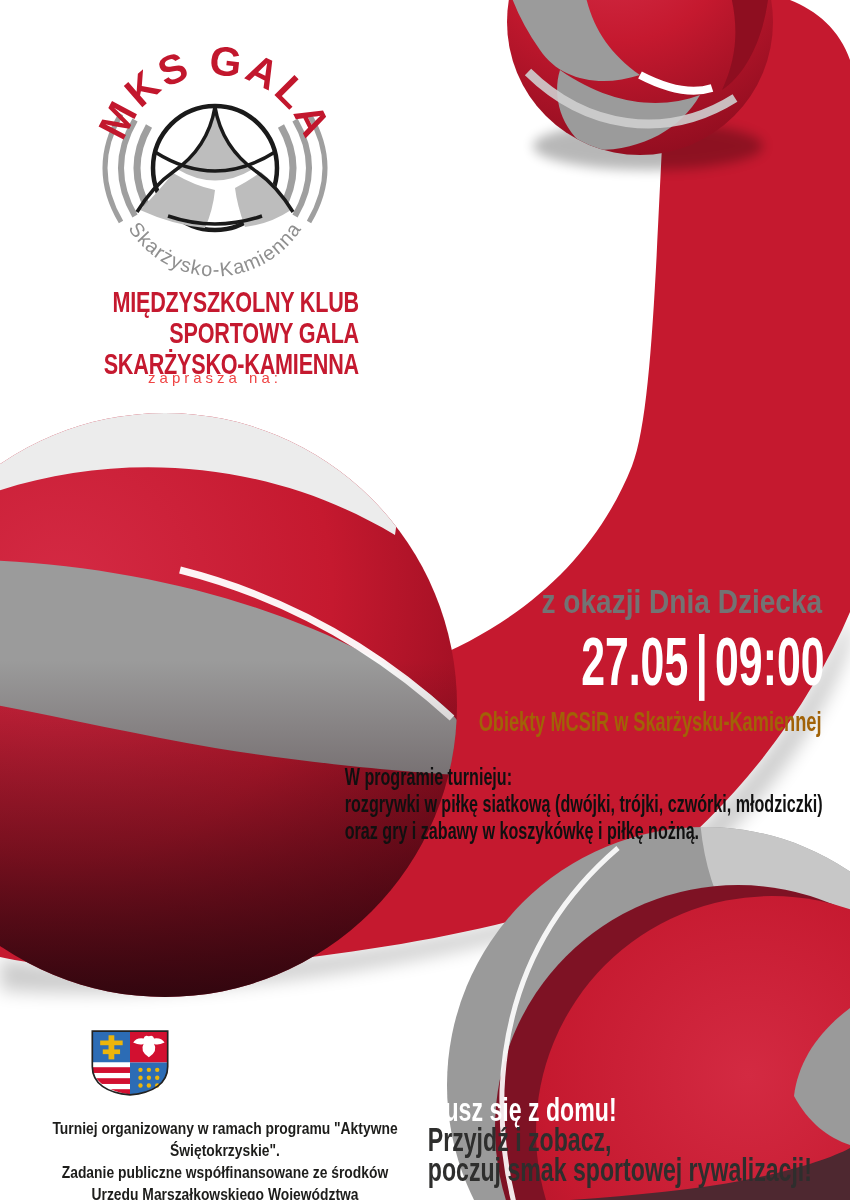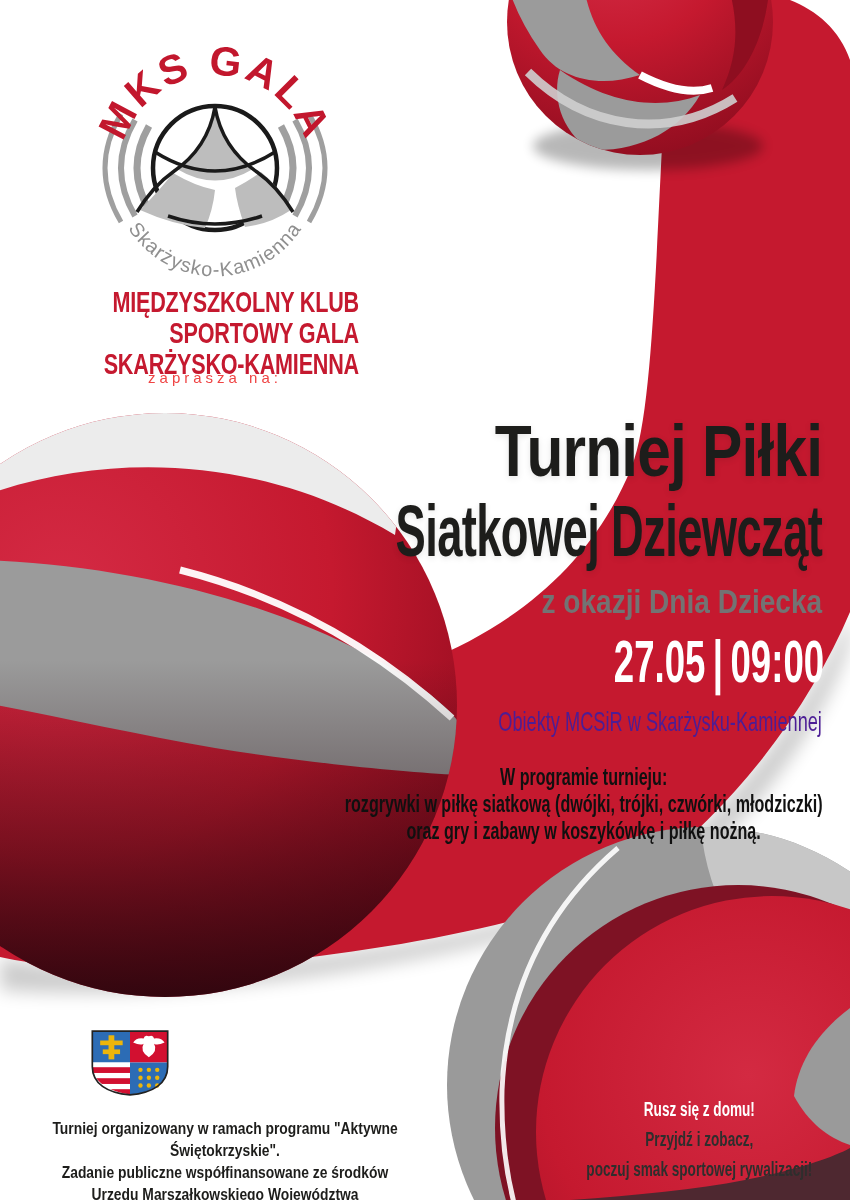--- a/index.html
+++ b/index.html
@@ -24,46 +24,46 @@
   .title{position:absolute;right:28px;top:411px;text-align:right;color:#1d1d1b;
     font-weight:bold;font-size:72px;line-height:80px;letter-spacing:-1px;
     text-shadow:0 2px 8px rgba(0,0,0,.10);}
   .title .l1{display:block;transform:scaleX(.84);transform-origin:100% 50%;}
   .title .l2{display:block;transform:scaleX(.63);transform-origin:100% 50%;}
 
   .occasion{position:absolute;right:28px;top:583px;color:#737373;font-weight:bold;font-size:33px;}
   .occasion .cond{display:block;transform:scaleX(.85);transform-origin:100% 0;}
 
   .datetime{position:absolute;right:26px;top:616px;color:#ffffff;font-weight:bold;
-    font-size:59px;line-height:92px;white-space:nowrap;}
+    font-size:69px;line-height:92px;white-space:nowrap;}
   .datetime .cond{display:block;transform:scaleX(.62);transform-origin:100% 0;}
   .datetime .sep{display:inline-block;margin:0 12px;transform:scaleY(1.02);}
 
-  .venue{position:absolute;right:28px;top:706px;color:#4c1d95;font-weight:normal;font-size:28px;}
+  .venue{position:absolute;right:28px;top:706px;color:#a16207;font-weight:bold;font-size:28px;}
   .venue .cond{display:block;transform:scaleX(.65);transform-origin:100% 0;}
 
-  .program{position:absolute;right:28px;top:764px;text-align:center;color:#101010;
+  .program{position:absolute;right:28px;top:764px;text-align:left;color:#101010;
     font-weight:bold;font-size:23px;line-height:27px;}
   .program .cond{display:block;transform:scaleX(.70);transform-origin:100% 0;}
   .program span{display:block;}
 
   
   .crest{position:absolute;left:90px;top:1029px;width:80px;height:66px;}
   .organizer{position:absolute;left:150px;top:1046px;width:270px;text-align:center;
     color:#3b3b3a;font-size:17.5px;line-height:20px;}
   .organizer .cond{display:block;transform:scaleX(.9);transform-origin:50% 0;}
   .organizer span{display:block;}
 
   .funding{position:absolute;left:5px;top:1117px;width:440px;text-align:center;
     color:#1d1d1b;font-weight:bold;font-size:16.5px;line-height:22px;}
   .funding .cond{display:block;transform:scaleX(.84);transform-origin:50% 0;}
   .funding span{display:block;}
 
-  .cta{position:absolute;right:38px;top:1094px;text-align:center;font-weight:bold;
-    font-size:20px;line-height:30px;color:#2e2e2d;}
+  .cta{position:absolute;right:38px;top:1094px;text-align:left;font-weight:bold;
+    font-size:34px;line-height:30px;color:#2e2e2d;}
   .cta .cond{display:block;transform:scaleX(.68);transform-origin:100% 0;}
   .cta span{display:block;}
   .cta .w{color:#ffffff;}
 </style>
 </head>
 <body>
 
 <div class="poster">
 
   <svg class="bg" viewBox="0 0 850 1200" aria-hidden="true">
@@ -185,24 +185,20 @@
   </div>
 
   <div class="club-name">
     <span class="cond">
       <span>MIĘDZYSZKOLNY KLUB SPORTOWY</span>
       <span>GALA SKARŻYSKO-KAMIENNA</span>
     </span>
   </div>
   <div class="invite">zaprasza na:</div>
 
-  <div class="title">
-    <span class="l1">Turniej Piłki</span>
-    <span class="l2">Siatkowej Dziewcząt</span>
-  </div>
 
   <div class="occasion">
     <span class="cond">z okazji Dnia Dziecka</span>
   </div>
 
   <div class="datetime">
     <span class="cond">
       <span>27.05</span><span class="sep">|</span><span>09:00</span>
     </span>
   </div>

